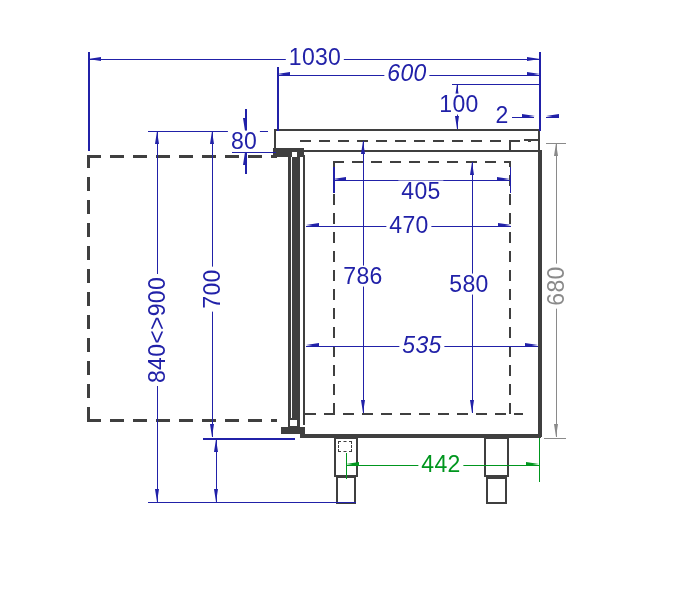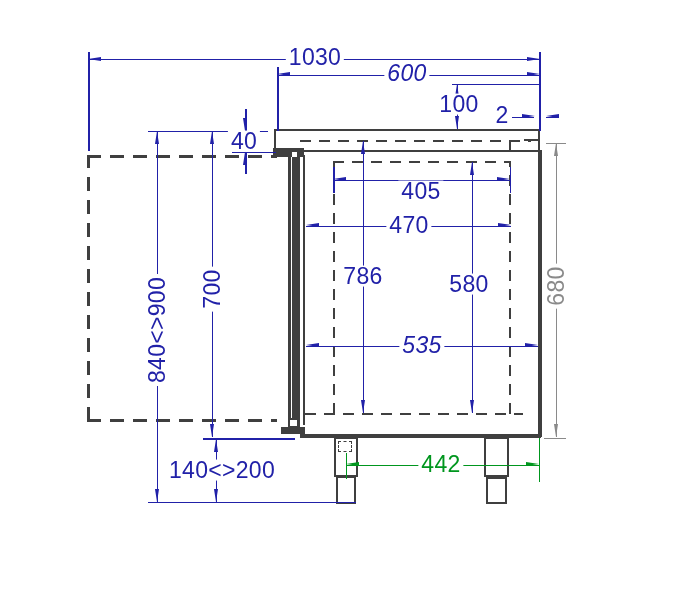--- a/index.html
+++ b/index.html
@@ -140,25 +140,24 @@
   <div class="ln gy v" style="left:555.5px;top:143px;height:294px;"></div>
   <div class="ln gy h" style="left:546px;top:142.5px;width:20px;"></div>
   <div class="ln gy h" style="left:544px;top:437.5px;width:22px;"></div>
   <div class="ar y aU" style="left:553.5px;top:143px;"></div>
   <div class="ar y aD" style="left:553.5px;top:424px;"></div>
 
   <span class="lbl" style="left:315px;top:57px;">1030</span>
   <span class="lbl" style="left:407px;top:73px;font-style:italic;">600</span>
   <span class="lbl" style="left:459px;top:104px;">100</span>
   <span class="lbl" style="left:502px;top:115px;">2</span>
-  <span class="lbl" style="left:244px;top:141px;">40</span>
+  <span class="lbl" style="left:244px;top:141px;">80</span>
   <span class="lbl" style="left:421px;top:191px;">405</span>
   <span class="lbl" style="left:409px;top:225px;">470</span>
   <span class="lbl" style="left:363px;top:276px;">786</span>
   <span class="lbl" style="left:469px;top:284px;">580</span>
   <span class="lbl" style="left:422px;top:345px;font-style:italic;">535</span>
   <span class="lbl rot" style="left:212px;top:289px;">700</span>
   <span class="lbl rot" style="left:157px;top:330px;">840&lt;&gt;900</span>
-  <span class="lbl" style="left:222px;top:470px;">140&lt;&gt;200</span>
   <span class="lbl green" style="left:441px;top:464px;">442</span>
   <span class="lbl gray rot" style="left:556px;top:286px;">680</span>
 
 </div>
 
 </body></html>

